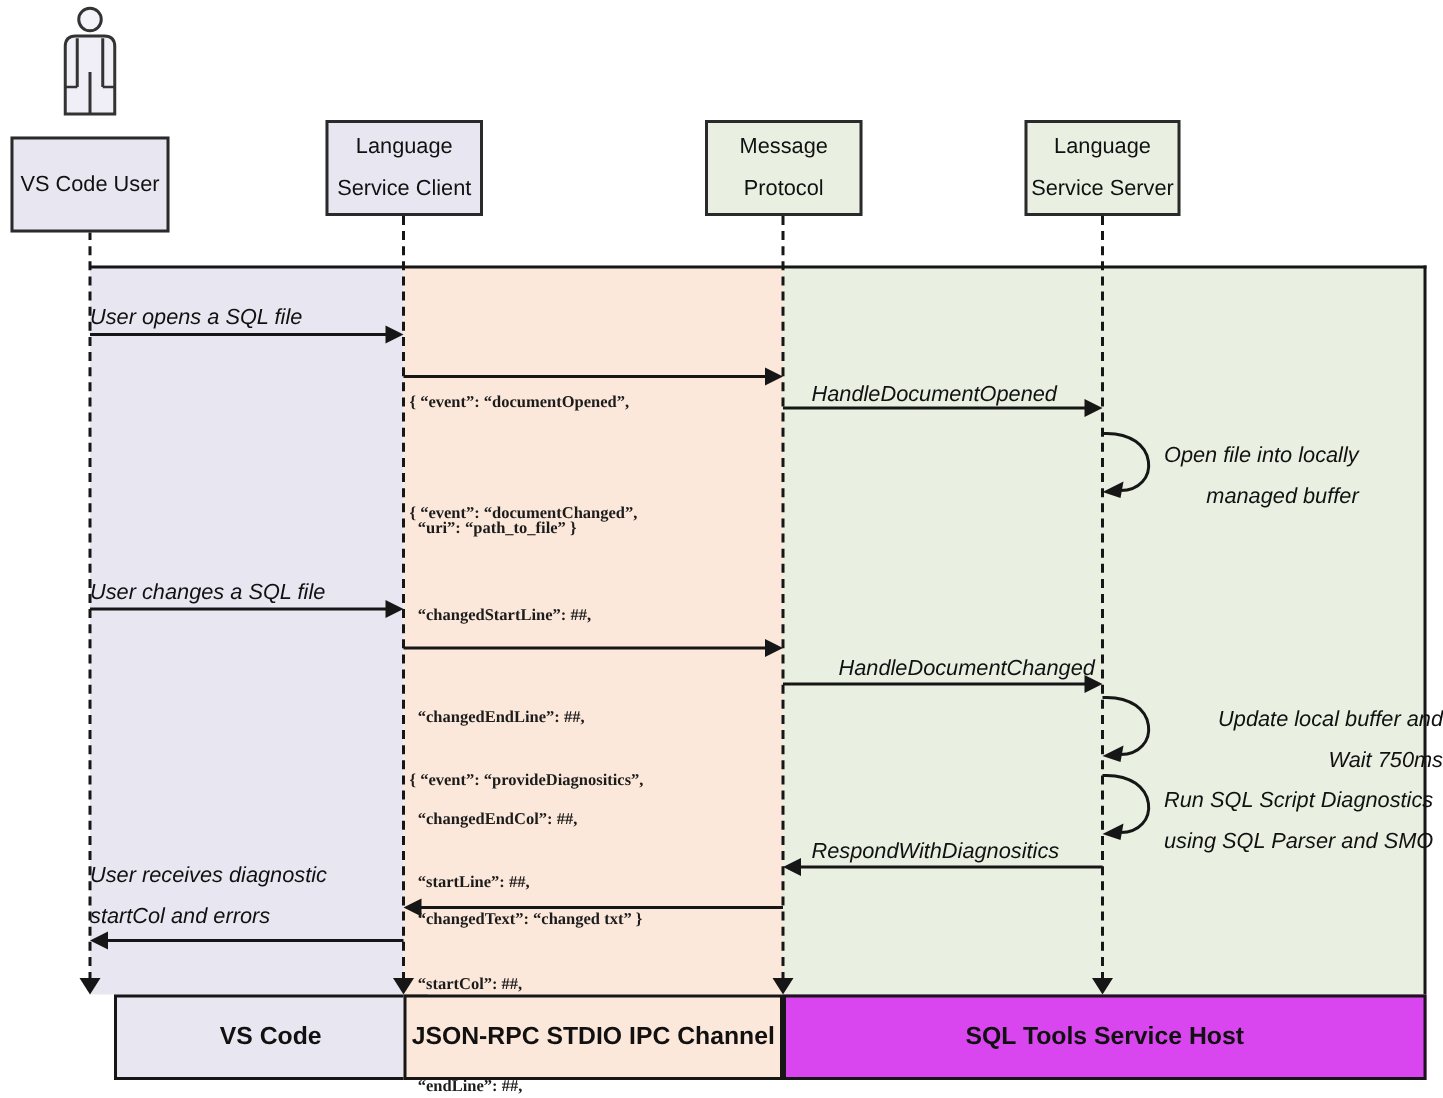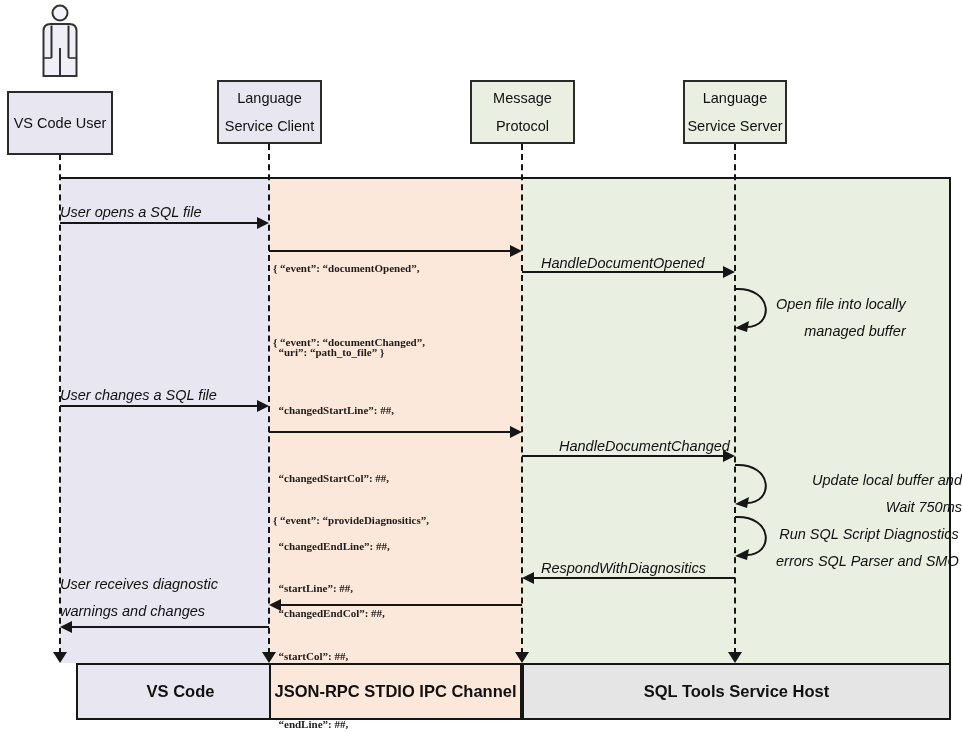--- a/index.html
+++ b/index.html
@@ -22,21 +22,21 @@
         display:flex;flex-direction:column;justify-content:center;align-items:center;
         font-size:14.5px;line-height:28px;text-align:right;}
   .tbox.lavender{background:#e8e7f1;}
   .tbox.green{background:#e9f0e2;}
 
   
   .bbox{position:absolute;top:663px;height:57px;box-sizing:border-box;border:2px solid #161616;
         display:flex;align-items:center;justify-content:center;font-weight:bold;font-size:16.5px;}
   .bbox.lavender{background:#e8e7f1;}
   .bbox.peach{background:#fce8da;}
-  .bbox.green{background:#e5e5e5;}
+  .bbox.green{background:#d946ef;}
 
   
   .arrow{position:absolute;height:0;border-top:2px solid #161616;}
   .arrow.head-right::after{content:"";position:absolute;right:-10px;top:-7px;width:0;height:0;
         border-left:12px solid #161616;border-top:6px solid transparent;border-bottom:6px solid transparent;}
   .arrow.head-left::before{content:"";position:absolute;left:-10px;top:-7px;width:0;height:0;
         border-right:12px solid #161616;border-top:6px solid transparent;border-bottom:6px solid transparent;}
 
   
   .lbl{position:absolute;font-style:italic;font-size:14.5px;line-height:27px;white-space:nowrap;text-align:right;}
@@ -134,36 +134,35 @@
     <div>managed buffer</div>
   </div>
   <div class="lbl center" style="left:60px;width:228px;top:382px;">User changes a SQL file</div>
   <div class="lbl" style="left:541px;top:433px;margin-left:18px;">HandleDocumentChanged</div>
   <div class="lbl" style="left:770px;width:192px;top:467px;text-align:right;">
     <div>Update local buffer and</div>
     <div>Wait 750ms</div>
   </div>
   <div class="lbl" style="left:776px;top:521px;">
     <div>Run SQL Script Diagnostics</div>
-    <div>errors SQL Parser and SMO</div>
+    <div>using SQL Parser and SMO</div>
   </div>
   <div class="lbl" style="left:541px;top:555px;">RespondWithDiagnositics</div>
   <div class="lbl center" style="left:60px;width:230px;top:571px;">
     <div>User receives diagnostic</div>
-    <div>warnings and changes</div>
+    <div>startCol and errors</div>
   </div>
 
   <div class="json wide" style="left:273px;top:198px;">
     <div>{ “event”: “documentOpened”,</div>
     <div>  “uri”: “path_to_file” }</div>
   </div>
   <div class="json tight" style="left:273px;top:286px;">
     <div>{ “event”: “documentChanged”,</div>
     <div>  “changedStartLine”: ##,</div>
-    <div>  “changedStartCol”: ##,</div>
     <div>  “changedEndLine”: ##,</div>
     <div>  “changedEndCol”: ##,</div>
     <div>  “changedText”: “changed txt” }</div>
   </div>
   <div class="json tight" style="left:273px;top:464px;">
     <div>{ “event”: “provideDiagnositics”,</div>
     <div>  “startLine”: ##,</div>
     <div>  “startCol”: ##,</div>
     <div>  “endLine”: ##,</div>
     

